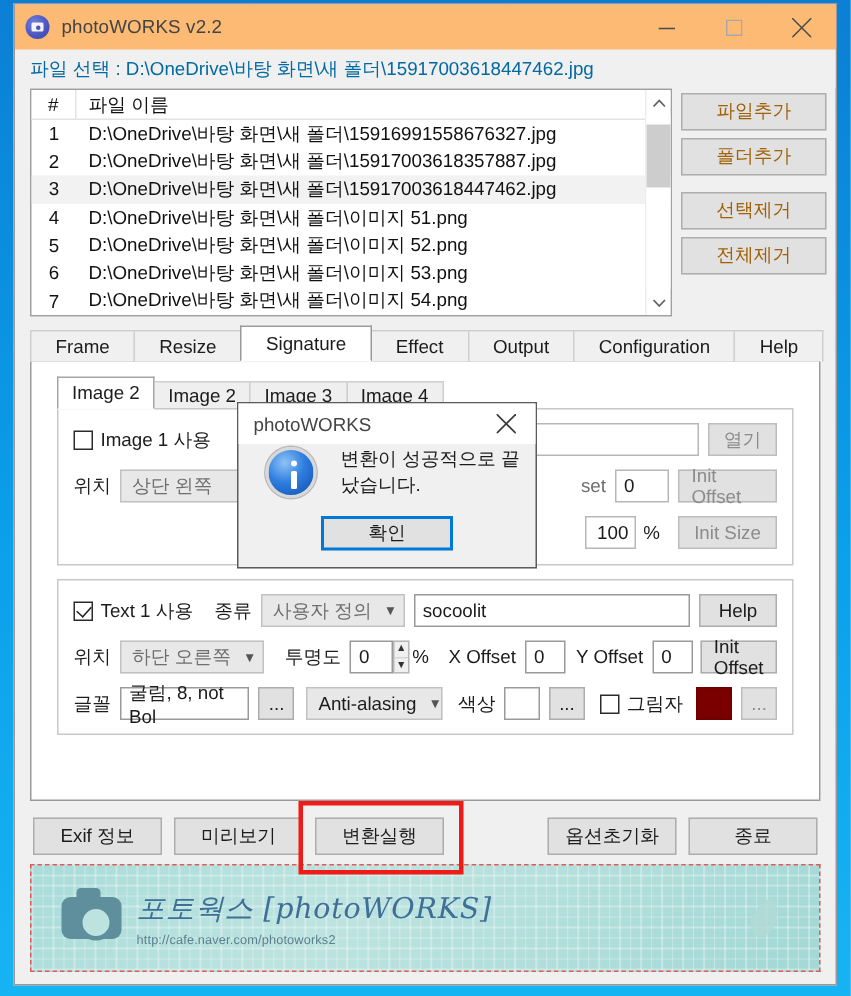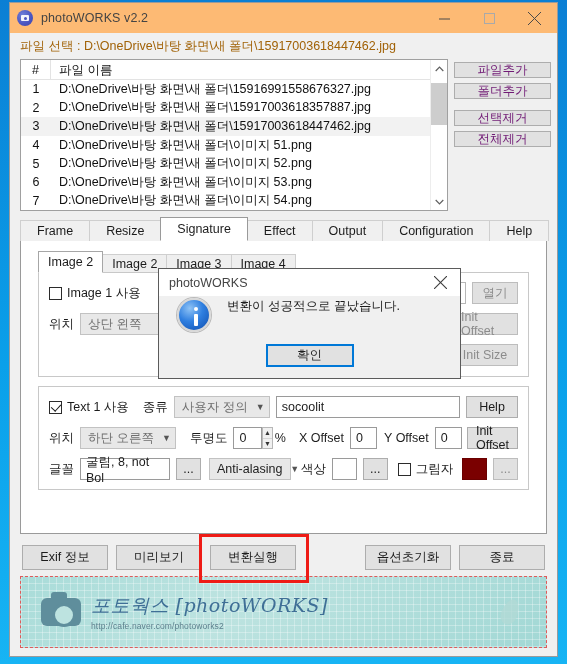--- a/index.html
+++ b/index.html
@@ -56,21 +56,21 @@
     width: 45px; height:30px; display:flex; align-items:center; justify-content:center;
     color:#4a4a4a;
   }
   .win-btn svg { display:block; }
 
   
   #path-row {
     flex: 0 0 26px;
     display:flex; align-items:center;
     padding-left: 10px;
-    font-size: 12.5px; color:#a16207;
+    font-size: 12.5px; color:#0369a1;
     background:#f0f0f0;
   }
 
   
   #list-area {
     flex: 0 0 152px;
     display:flex;
     padding: 0 6px 0 10px;
     gap: 6px;
   }
@@ -101,23 +101,23 @@
     position:absolute; right:0; top:0; width:17px; height:100%;
     background:#fff; border-left:1px solid #ededed;
     display:flex; flex-direction:column; align-items:center;
   }
   .lv-scroll .arrow { height:17px; width:17px; display:flex;align-items:center;justify-content:center;color:#606060;font-size:9px;}
   .lv-scroll .track { flex:1; width:17px; background:#fff; position:relative; }
   .lv-scroll .thumb { position:absolute; top:6px; left:0; width:17px; height:42px; background:#cdcdcd; }
 
   #side-buttons { flex:0 0 97px; display:flex; flex-direction:column; padding-top:3px; }
   .sbtn {
-    height:16px; margin-bottom:5px;
+    height:25px; margin-bottom:5px;
     background:#e1e1e1; border:1px solid #adadad;
-    font-size:12.5px; color:#701a75;
+    font-size:12.5px; color:#a16207;
     display:flex; align-items:center; justify-content:center;
   }
   .sbtn.gap { margin-top:6px; }
 
   
   #tabs-outer { flex:1 1 auto; padding: 6px 10px 0 10px; display:flex; flex-direction:column; min-height:0;}
   .tabstrip { display:flex; align-items:flex-end; height:24px; position:relative; z-index:3; }
   .tab {
     height:21px; padding:0 16px; font-size:12.5px; color:#1c1c1c;
     background:#f0f0f0; border:1px solid #cfcfcf; border-bottom:none;
@@ -243,21 +243,21 @@
   }
   #footer .furl { font-size:8.5px; color:#5b7f8c; margin-top:2px; letter-spacing:.1px;}
   #footer .leaf {
     position:absolute; right:28px; top:22px; width:16px; height:26px;
     background:#b2dad6; border-radius:50% 50% 50% 50% / 60% 60% 40% 40%;
     transform:rotate(22deg); opacity:.8;
   }
 
   
   #modal {
-    position:absolute; left:158px; top:268px; width:303px; height:111px;
+    position:absolute; left:158px; top:268px; width:200px; height:111px;
     background:#f0f0f0; border:1px solid #5b5b5b;
     z-index:50;
     display:flex; flex-direction:column;
   }
   #modal .mtitle {
     height:27px; background:#ffffff; display:flex; align-items:center;
     padding-left:10px; font-size:12.5px; color:#444; position:relative;
     flex:0 0 27px;
   }
   #modal .mclose {
@@ -461,21 +461,21 @@
             <div class="txtbox" style="width:34px;">0</div>
             <span class="lbl" style="margin-left:7px;">Y Offset</span>
             <div class="txtbox" style="width:34px;">0</div>
             <div class="btn on" style="width:64px;margin-left:5px;">Init Offset</div>
           </div>
 
           <div class="row">
             <span class="lbl">글꼴</span>
             <div class="txtbox" style="width:94px;">굴림, 8, not Bol</div>
             <div class="btn on sm" style="margin-left:6px;">...</div>
-            <div class="combo enabled" style="width:82px;margin-left:8px;">
+            <div class="combo enabled" style="width:91px;margin-left:8px;">
               <span class="cv">Anti-alasing</span>
               <span class="chev">▼</span>
             </div>
             <span class="lbl" style="margin-left:10px;">색상</span>
             <div class="swatch"></div>
             <div class="btn on sm" style="margin-left:6px;">...</div>
             <div class="chk" style="margin-left:10px;"></div>
             <span class="lbl">그림자</span>
             <div class="swatch shadow" style="margin-left:3px;"></div>
             <div class="btn sm" style="margin-left:6px;">...</div>

